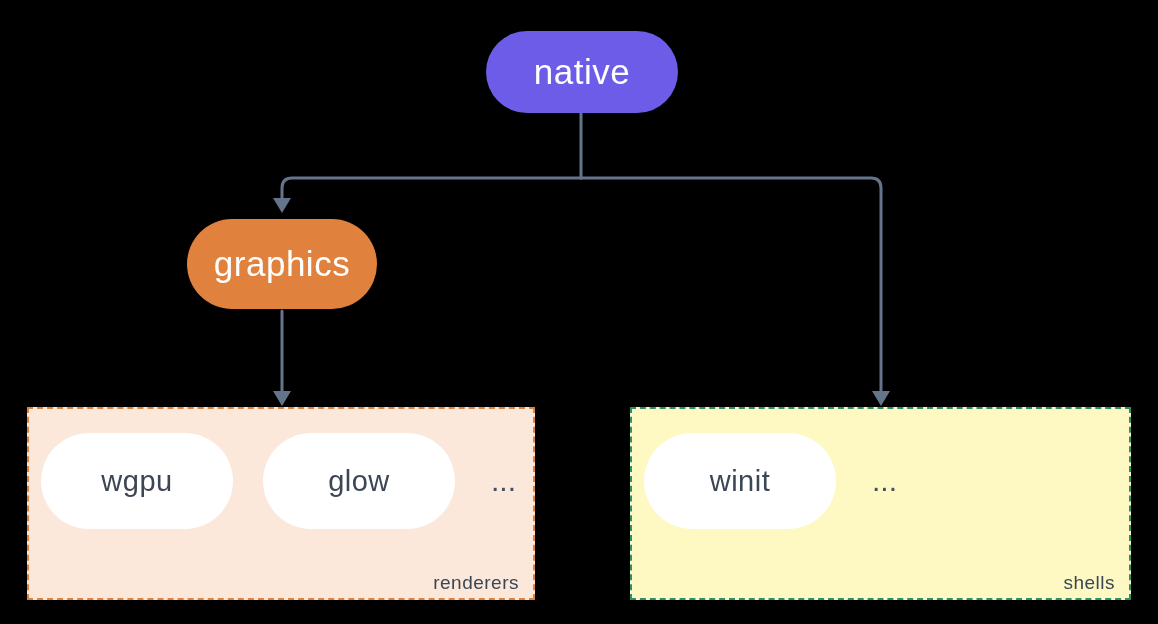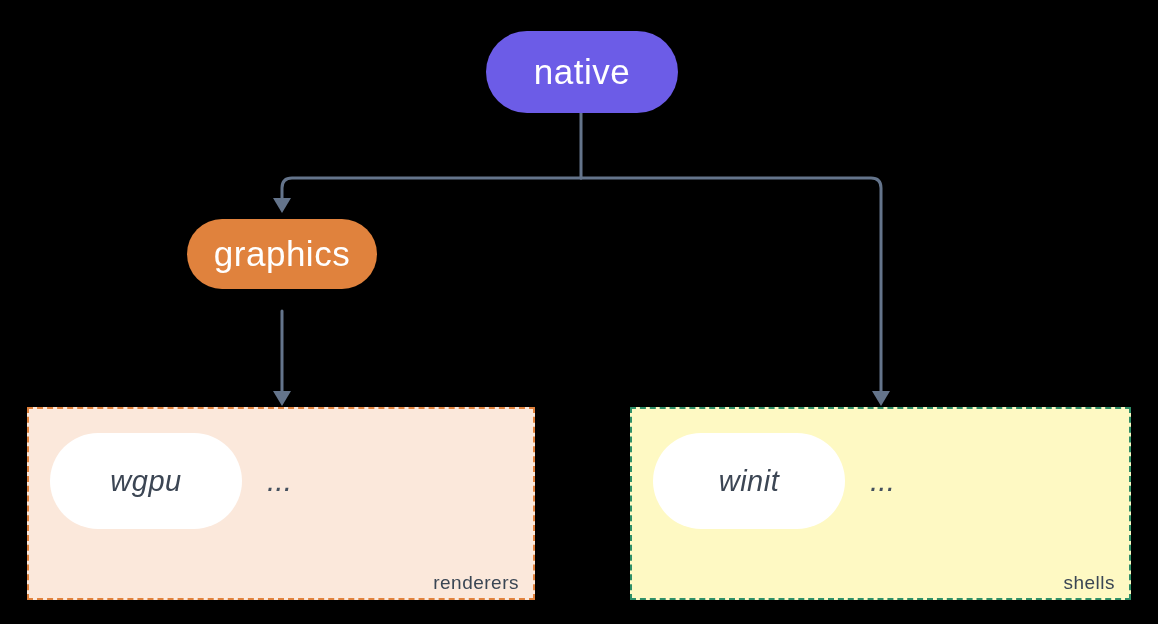--- a/index.html
+++ b/index.html
@@ -18,45 +18,44 @@
     color: #ffffff;
     font-size: 35px;
     letter-spacing: 0.5px;
   }
   #native-node {
     left: 486px; top: 31px; width: 192px; height: 82px;
     border-radius: 41px;
     background: #6C5CE7;
   }
   #graphics-node {
-    left: 187px; top: 219px; width: 190px; height: 70px;
+    left: 187px; top: 219px; width: 190px; height: 90px;
     border-radius: 45px;
     background: #E0823D;
   }
   .group {
     position: absolute;
     border: 2px dashed;
   }
   #renderers-group {
     left: 27px; top: 407px; width: 508px; height: 193px;
     background: #FBE8DB;
     border-color: #E0823D;
   }
   #shells-group {
     left: 630px; top: 407px; width: 501px; height: 193px;
     background: #fef9c3;
     border-color: #2F8F68;
   }
   .pill-row {
     position: absolute;
-    left: 21px; top: 24px;
+    left: 12px; top: 24px;
     display: flex;
     align-items: center;
-    gap: 19px;
-    font-style: italic;
+    gap: 30px;
   }
   .pill {
     width: 192px; height: 96px;
     background: #ffffff;
     border-radius: 48px;
     display: flex;
     align-items: center;
     justify-content: center;
     font-size: 29px;
     color: #3C4654;
@@ -105,20 +104,23 @@
 
 <div class="node" id="graphics-node">
   <span>graphics</span>
 </div>
 
 <div class="group" id="renderers-group">
   <div class="pill-row">
     <div class="pill">
       <span>wgpu</span>
     </div>
+    <div class="pill">
+      <span>glow</span>
+    </div>
     <span class="ellipsis">...</span>
   </div>
   <span class="group-label">renderers</span>
 </div>
 
 <div class="group" id="shells-group">
   <div class="pill-row">
     <div class="pill">
       <span>winit</span>
     </div>

